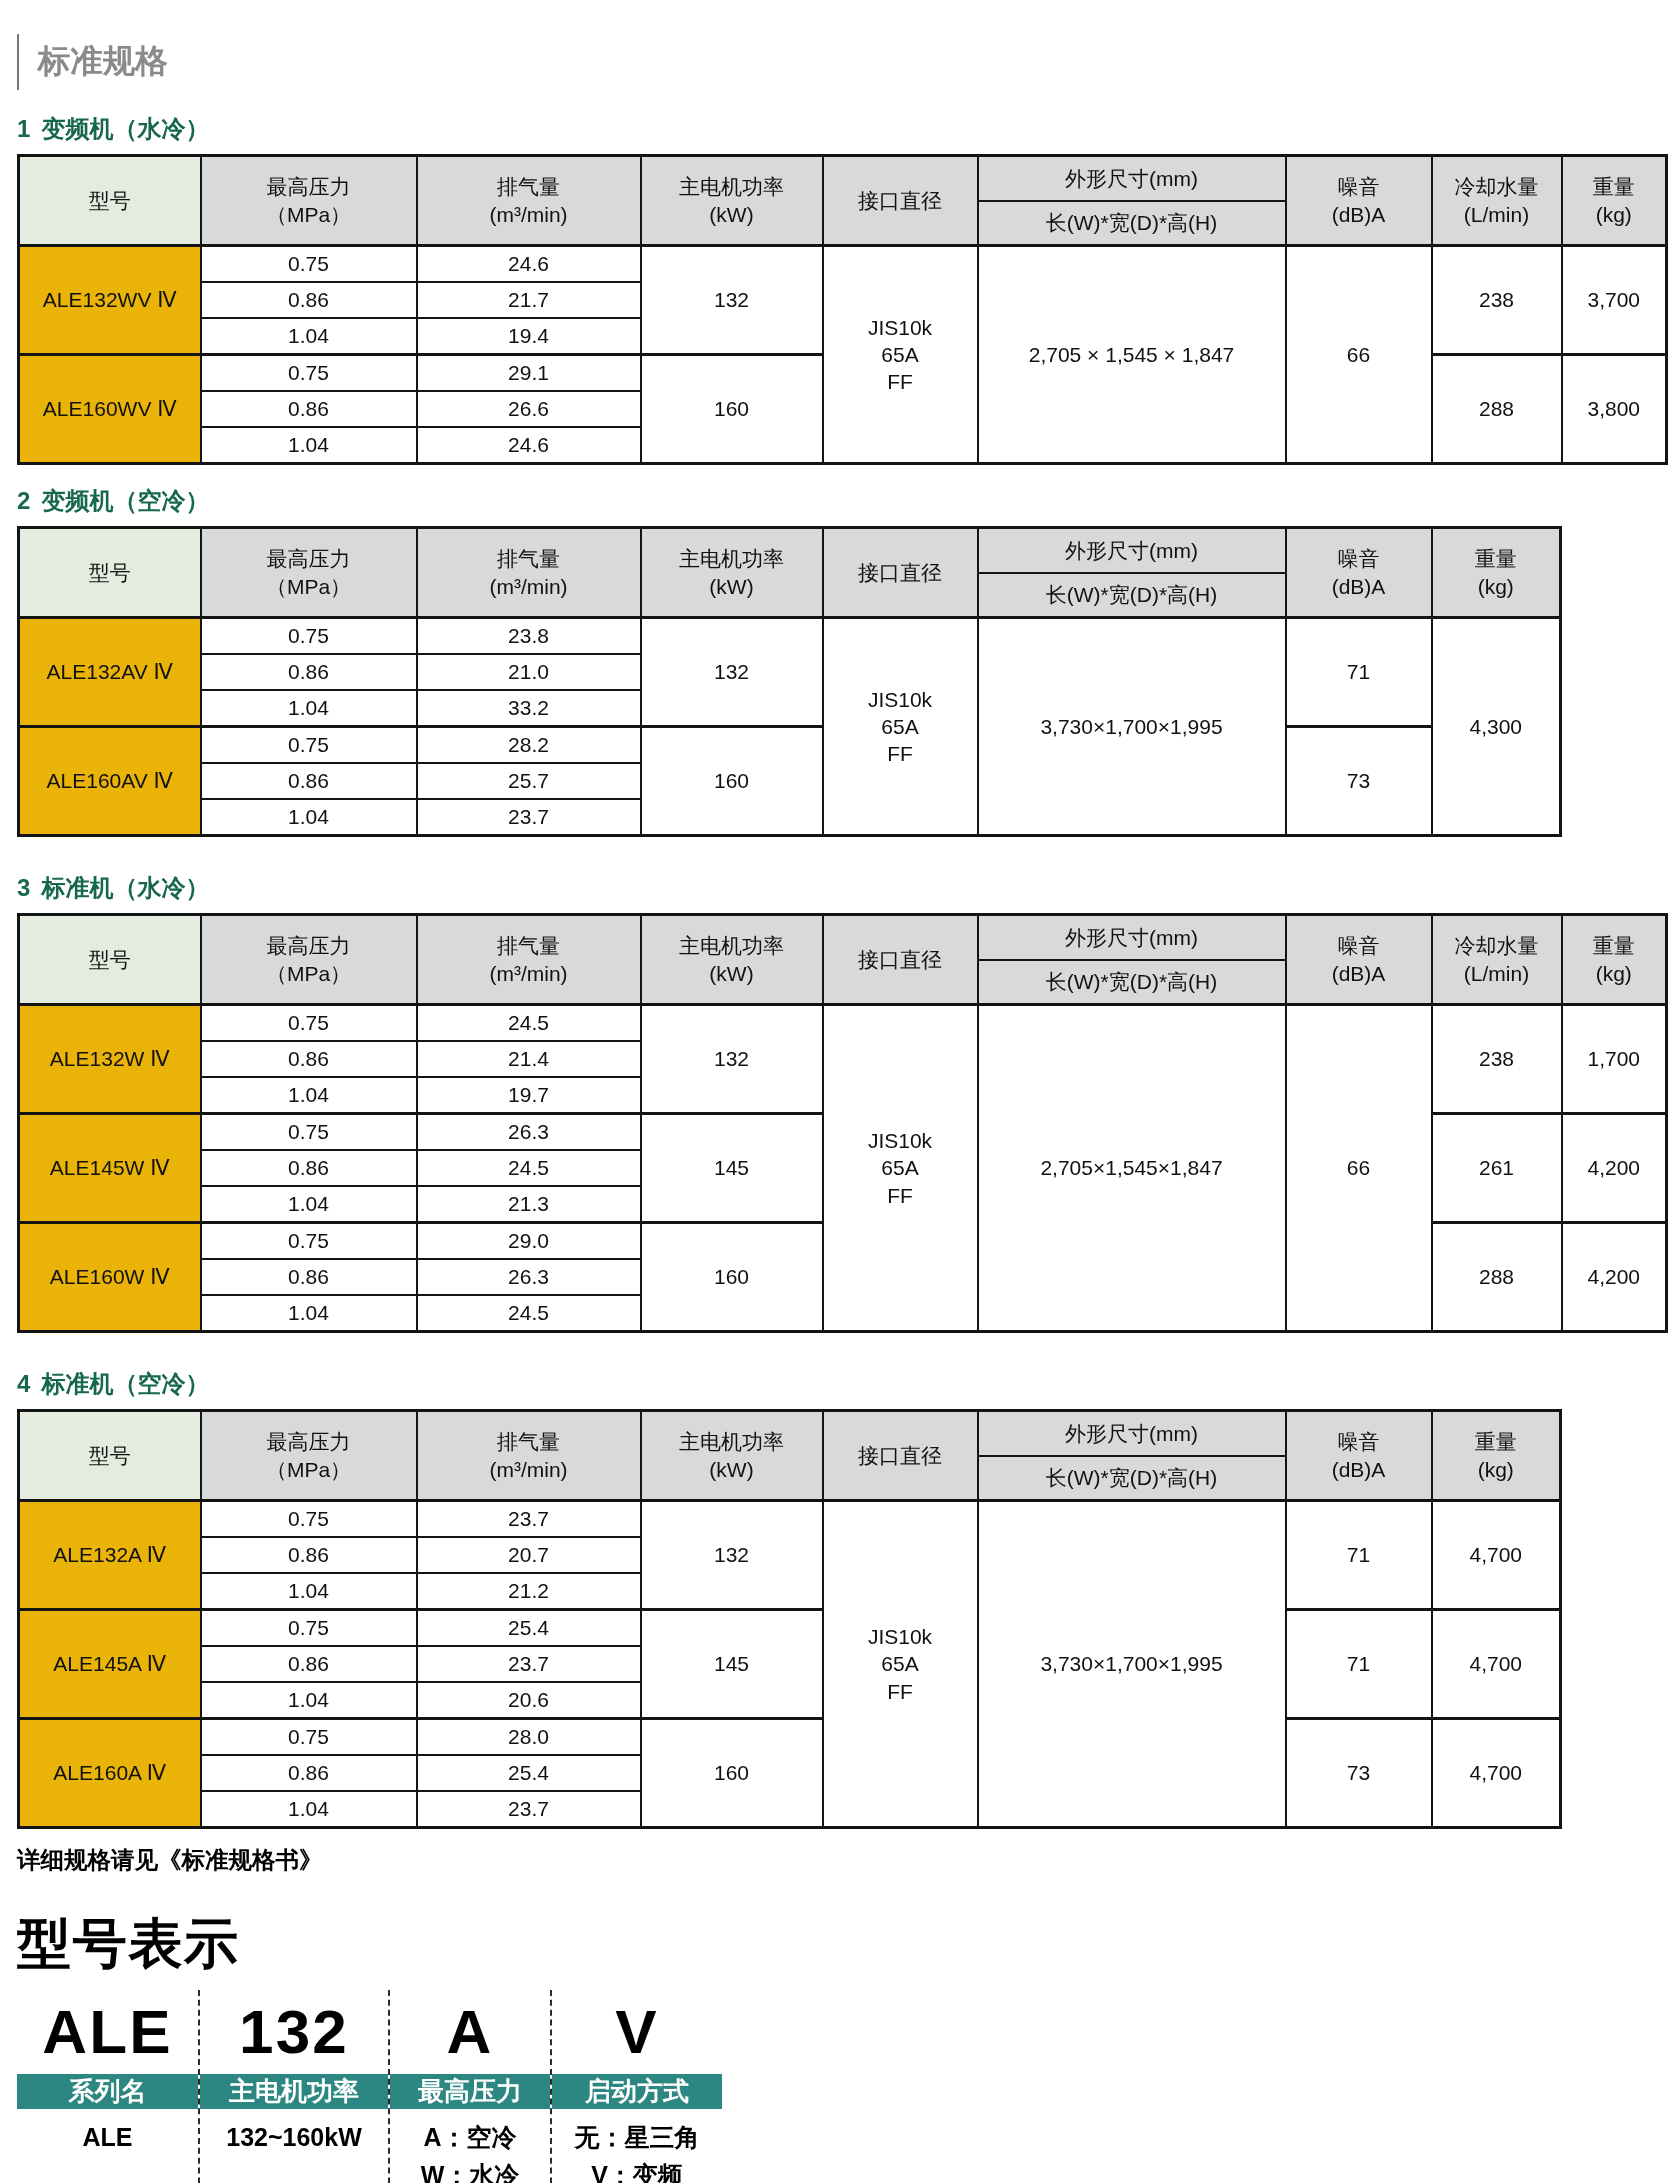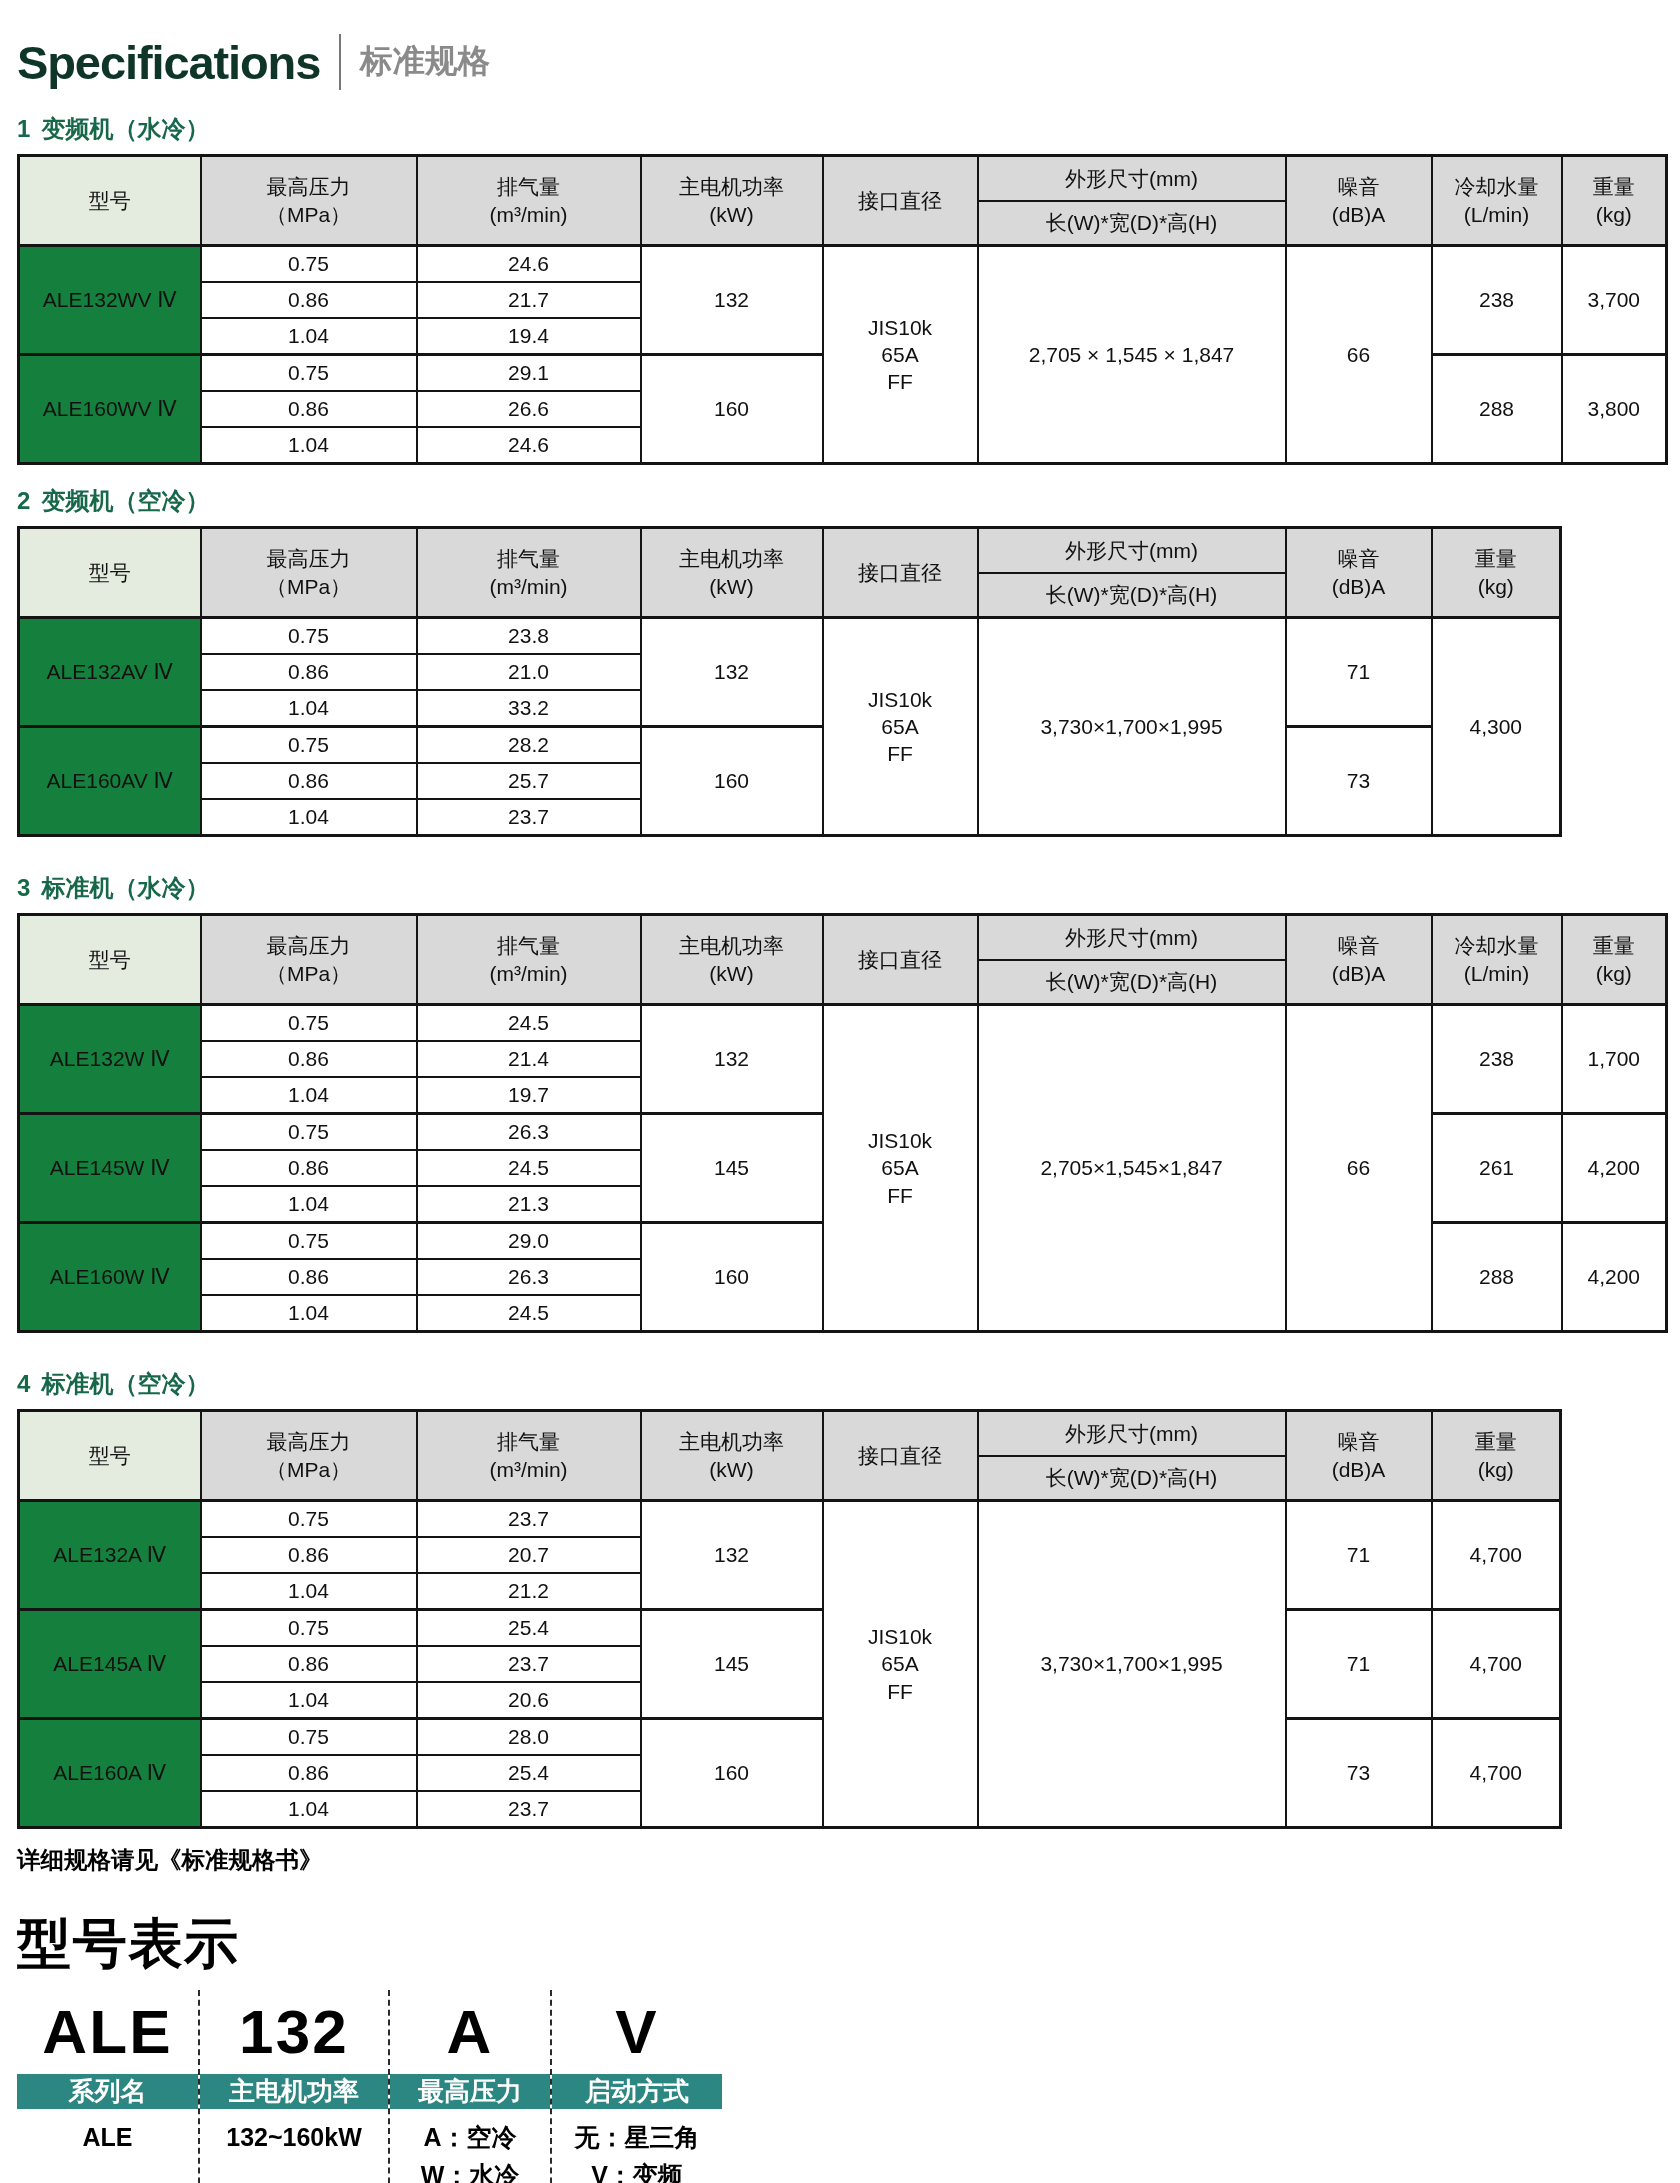--- a/index.html
+++ b/index.html
@@ -27,21 +27,21 @@
   table.spec-table { border-collapse:collapse; table-layout:fixed; margin-top:9px; border:3.9px solid #141414; }
   .spec-table th, .spec-table td {
     border:2.2px solid #141414; text-align:center; vertical-align:middle;
     padding:0; color:#111;
   }
   .spec-table thead tr { height:45px; }
   .spec-table thead th { background:#d9d9d9; font-size:21px; font-weight:normal; line-height:1.3; border-bottom-width:3.9px; }
   .spec-table thead th.model-h { background:#e4ecdf; }
   .spec-table thead th.dims-top { border-bottom-width:2.2px; }
   .spec-table tbody td { height:34px; font-size:21px; background:#ffffff; }
-  .spec-table tbody td.model-cell { background:#15803d; }
+  .spec-table tbody td.model-cell { background:#eab308; }
   .spec-table tbody tr.group-start td { border-top:3.9px solid #141414; }
   .pre { white-space:pre-line; line-height:1.3; }
 
   
   .spec-note-row { width:1541px; text-align:left; font-size:23.5px; font-weight:bold; margin-top:14.6px; color:#000; }
 
   
   .code-heading { margin-top:32px; font-size:54px; font-weight:bold; color:#000; letter-spacing:1.7px; }
   .code-block { display:flex; margin-top:9px; }
   .code-col { box-sizing:border-box; }
@@ -51,21 +51,20 @@
   .code-band { height:35px; background:#2c8681; color:#ffffff; font-size:26px; font-weight:bold;
                display:flex; align-items:center; justify-content:center; }
   .code-value { min-height:95px; padding-top:9px; font-size:25px; font-weight:bold; text-align:center; line-height:1.55; color:#000; }
 </style>
 </head>
 <body>
 
 <div class="page">
 
   <div class="title-row">
-    <span class="page-title">Specifications</span>
     <span class="title-divider"></span>
     <span class="page-subtitle">标准规格</span>
   </div>
 
   <div class="sec">
     <span>1</span>
     <span>变频机（水冷）</span>
   </div>
 
   <table class="spec-table" style="width:1647px;">

